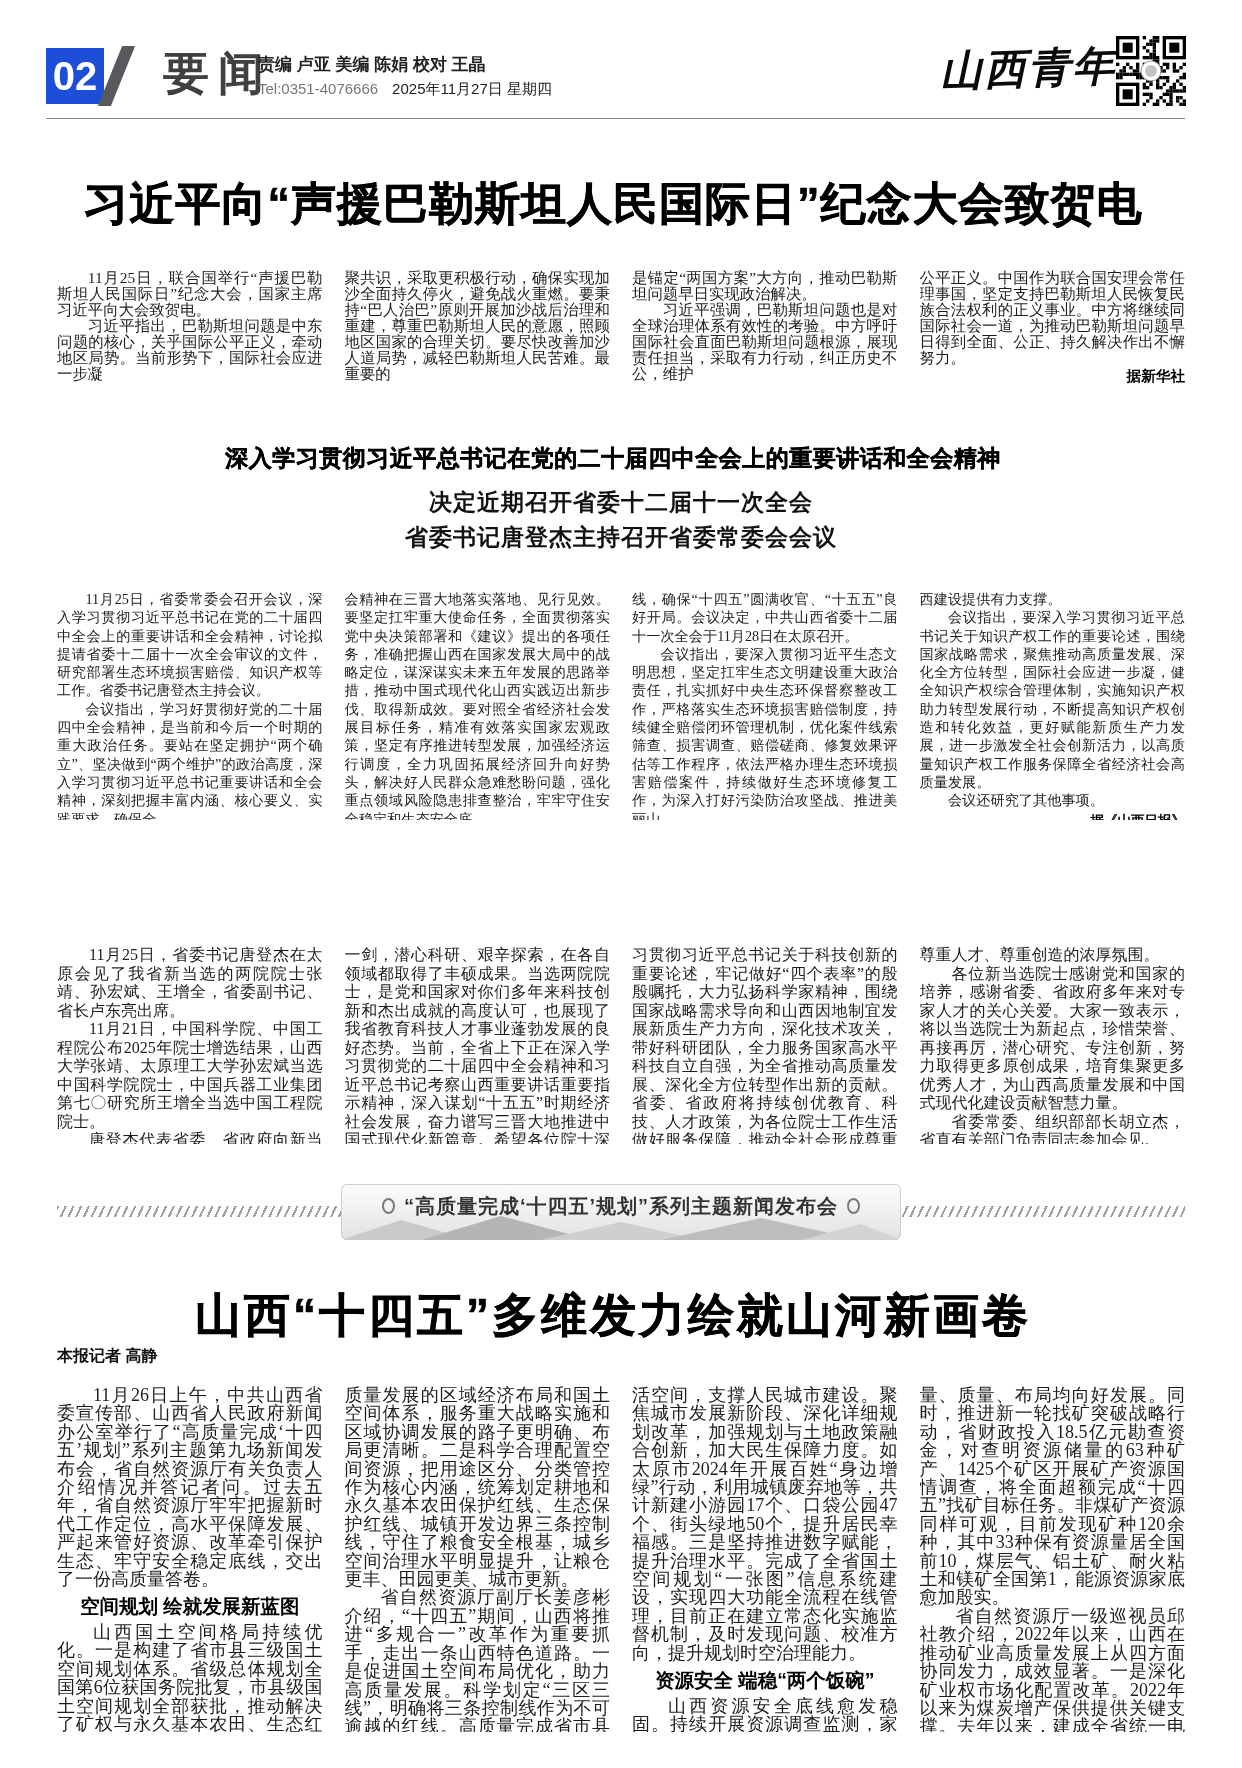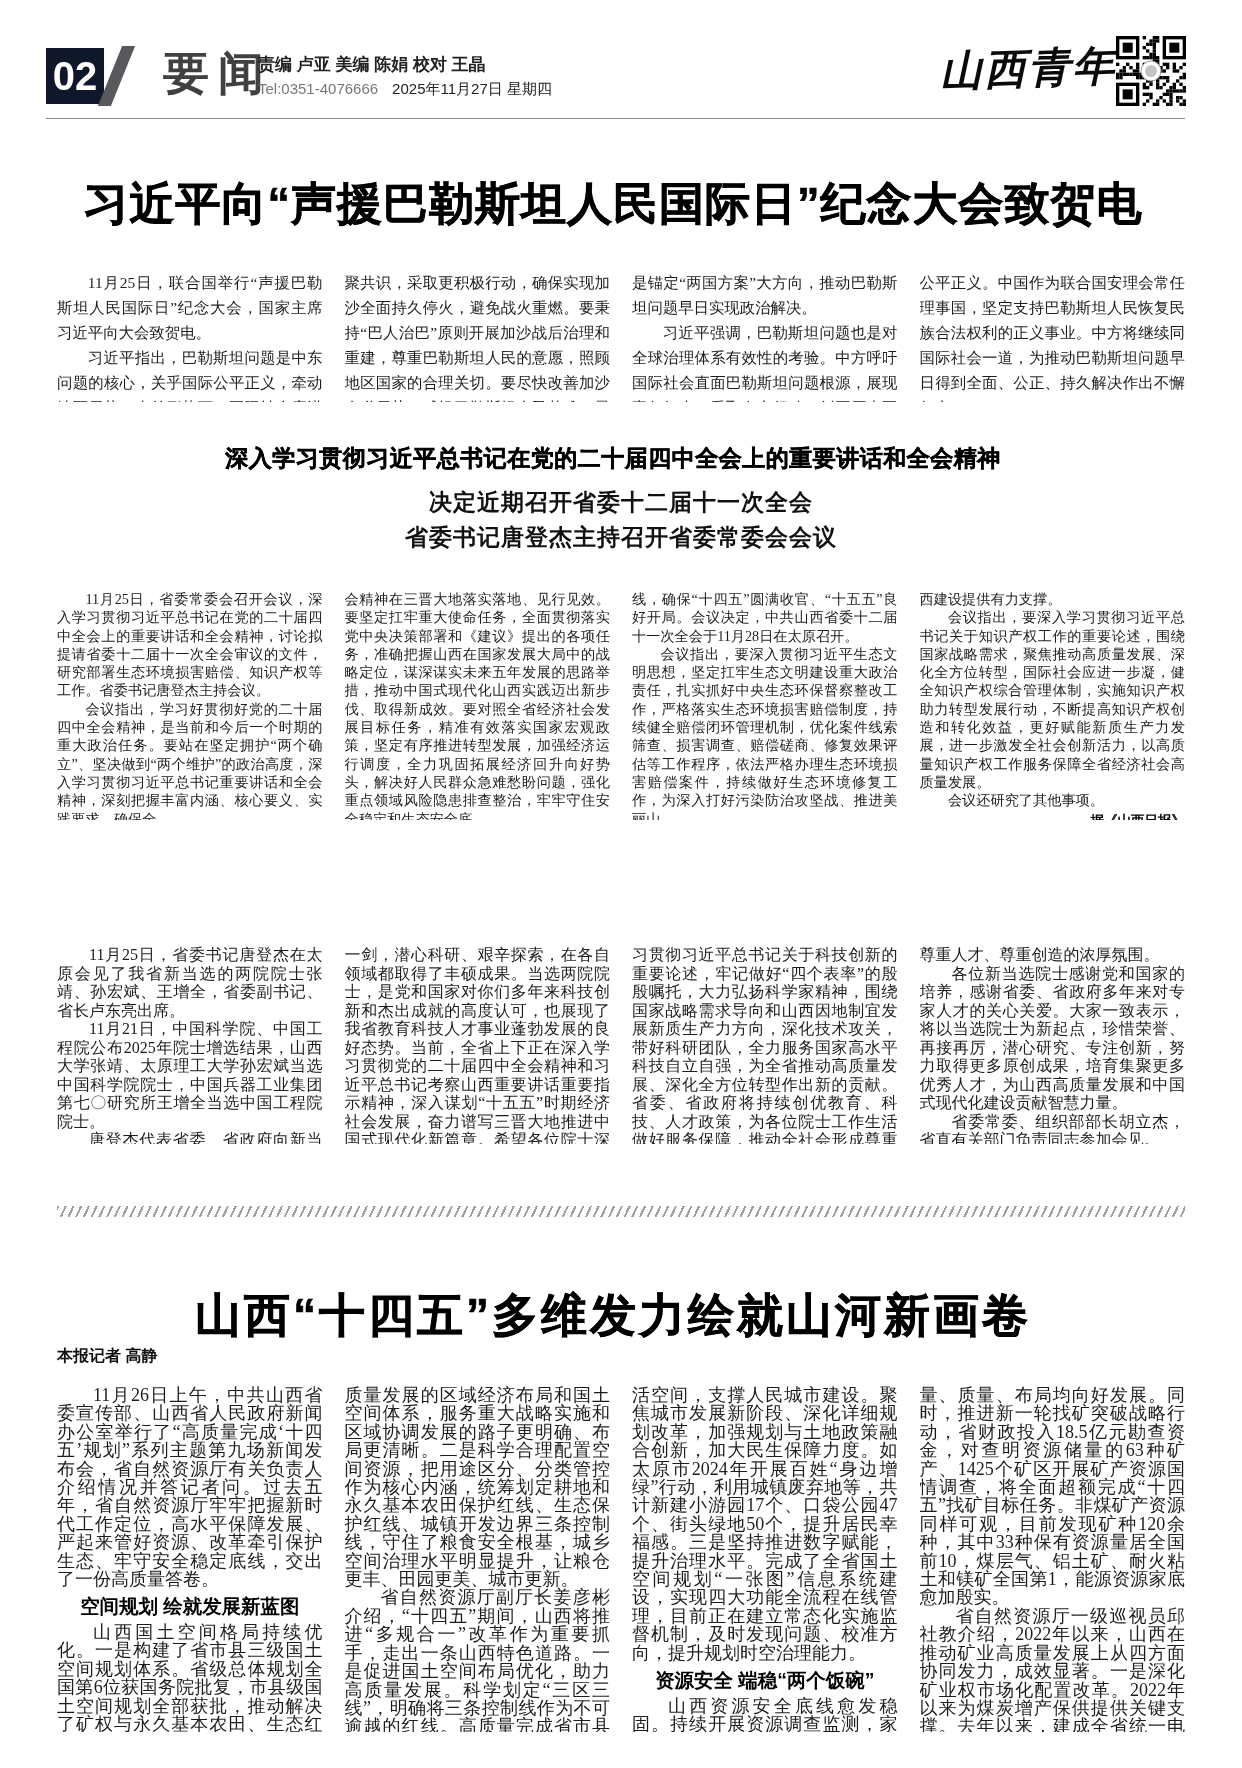--- a/index.html
+++ b/index.html
@@ -1,21 +1,21 @@
 <!DOCTYPE html>
 <html><head>
 <meta charset="utf-8">
 <style>
   html,body{margin:0;padding:0;background:#e8e8e8;}
   .page{position:relative;width:1242px;height:1768px;background:#ffffff;margin:0 auto;overflow:hidden;
         font-family:"Liberation Serif",serif;color:#1c1c1c;}
   .abs{position:absolute;}
 
   
-  .pagenum-box{left:46px;top:48px;width:58px;height:56px;background:#0f172a;color:#fff;
+  .pagenum-box{left:46px;top:48px;width:58px;height:56px;background:#1d4ed8;color:#fff;
         display:flex;align-items:center;justify-content:center;
         font:700 40px "Liberation Sans",sans-serif;}
   .slash{left:110px;top:46px;width:13px;height:60px;background:#58595c;transform:skewX(-22deg);}
   .section-title{left:163px;top:46px;font:700 46px/1.2 "Liberation Serif",serif;color:#404040;letter-spacing:9px;}
   .credits{left:258px;top:54px;font:700 17px/1.3 "Liberation Sans",sans-serif;color:#222;}
   .telline{left:258px;top:80px;font:400 15px "Liberation Sans",sans-serif;color:#777;}
   .telline .date{font-weight:400;color:#222;margin-left:14px;}
   .masthead{left:940px;top:40px;font:900 italic 42px "Liberation Serif",serif;color:#0a0a0a;
         transform:rotate(-2deg);letter-spacing:2px;}
   .qr{left:1116px;top:36px;width:70px;height:70px;}
@@ -28,21 +28,21 @@
   #a2t{top:424px;font-size:23px;letter-spacing:.5px;-webkit-text-stroke:.4px #000;}
   #a2s1{top:487px;font:700 23px "Liberation Serif",serif;letter-spacing:1px;color:#111;}
   #a2s2{top:522px;font:700 23px "Liberation Serif",serif;letter-spacing:1px;color:#111;}
   #a3t{top:850px;font-size:43px;letter-spacing:6px;-webkit-text-stroke:.6px #000;}
   #a4t{top:1254px;font-size:46px;letter-spacing:3px;-webkit-text-stroke:.6px #000;}
   .subhead-center{left:57px;right:57px;text-align:center;}
 
   
   .cols{position:absolute;left:57px;right:57px;display:grid;grid-auto-flow:column;
         grid-auto-columns:1fr;gap:22px;overflow:hidden;}
-  #a1c{top:270px;height:132px;font-size:15.4px;line-height:25px;}
+  #a1c{top:270px;height:132px;font-size:15.4px;line-height:16px;}
   #a2c{top:590px;height:230px;font-size:14.2px;line-height:18.3px;}
   #a3c{top:946px;height:198px;font-size:16px;line-height:18.5px;}
   #a4c{top:1386px;height:346px;font-size:18px;line-height:18.4px;}
   .col{overflow:hidden;}
   .col p{margin:0;text-align:justify;text-justify:inter-ideograph;}
   .s-p{text-indent:2em;}
   .s-cont{text-indent:0;}
   .s-attr{text-align:right !important;font-weight:700;
         font-family:"Liberation Sans",sans-serif;font-size:.95em;margin-top:2px !important;color:#000;}
   .s-sub{text-align:center !important;text-indent:0;font-weight:700;color:#000;
@@ -273,20 +273,30 @@
       </div>
       <div class="col">
         <p class="s-cont">尊重人才、尊重创造的浓厚氛围。</p>
         <p class="s-p">各位新当选院士感谢党和国家的培养，感谢省委、省政府多年来对专家人才的关心关爱。大家一致表示，将以当选院士为新起点，珍惜荣誉、再接再厉，潜心研究、专注创新，努力取得更多原创成果，培育集聚更多优秀人才，为山西高质量发展和中国式现代化建设贡献智慧力量。</p>
         <p class="s-p">省委常委、组织部部长胡立杰，省直有关部门负责同志参加会见。</p>
       </div>
     </div>
 
   <div class="abs" id="banner">
     <div class="hatch"></div>
+    <div class="bbox">
+      <svg viewBox="0 0 560 26" preserveAspectRatio="none">
+        <polygon points="0,26 60,6 130,26" fill="#c9c9c9"></polygon>
+        <polygon points="80,26 160,2 250,26" fill="#b5b5b5"></polygon>
+        <polygon points="200,26 280,8 360,26" fill="#cfcfcf"></polygon>
+        <polygon points="320,26 420,4 520,26" fill="#bdbdbd"></polygon>
+        <polygon points="460,26 520,10 560,26" fill="#d3d3d3"></polygon>
+      </svg>
+      <span class="blabel"><span class="ring"></span><span>“高质量完成‘十四五’规划”系列主题新闻发布会</span><span class="ring"></span></span>
+    </div>
   </div>
 
   <h1 class="abs headline" id="a4t">山西“十四五”多维发力绘就山河新画卷</h1>
   <div class="abs byline">本报记者 高静</div>
   <div class="cols" id="a4c">
       <div class="col">
         <p class="s-p">11月26日上午，中共山西省委宣传部、山西省人民政府新闻办公室举行了“高质量完成‘十四五’规划”系列主题第九场新闻发布会，省自然资源厅有关负责人介绍情况并答记者问。过去五年，省自然资源厅牢牢把握新时代工作定位，高水平保障发展、严起来管好资源、改革牵引保护生态、牢守安全稳定底线，交出了一份高质量答卷。</p>
         <p class="s-sub">空间规划 绘就发展新蓝图</p>
         <p class="s-p">山西国土空间格局持续优化。一是构建了省市县三级国土空间规划体系。省级总体规划全国第6位获国务院批复，市县级国土空间规划全部获批，推动解决了矿权与永久基本农田、生态红线等冲突，统筹衔接中部城市群、山西省黄河流域等专项规划，积极构建优势互补、高</p>
       </div>

